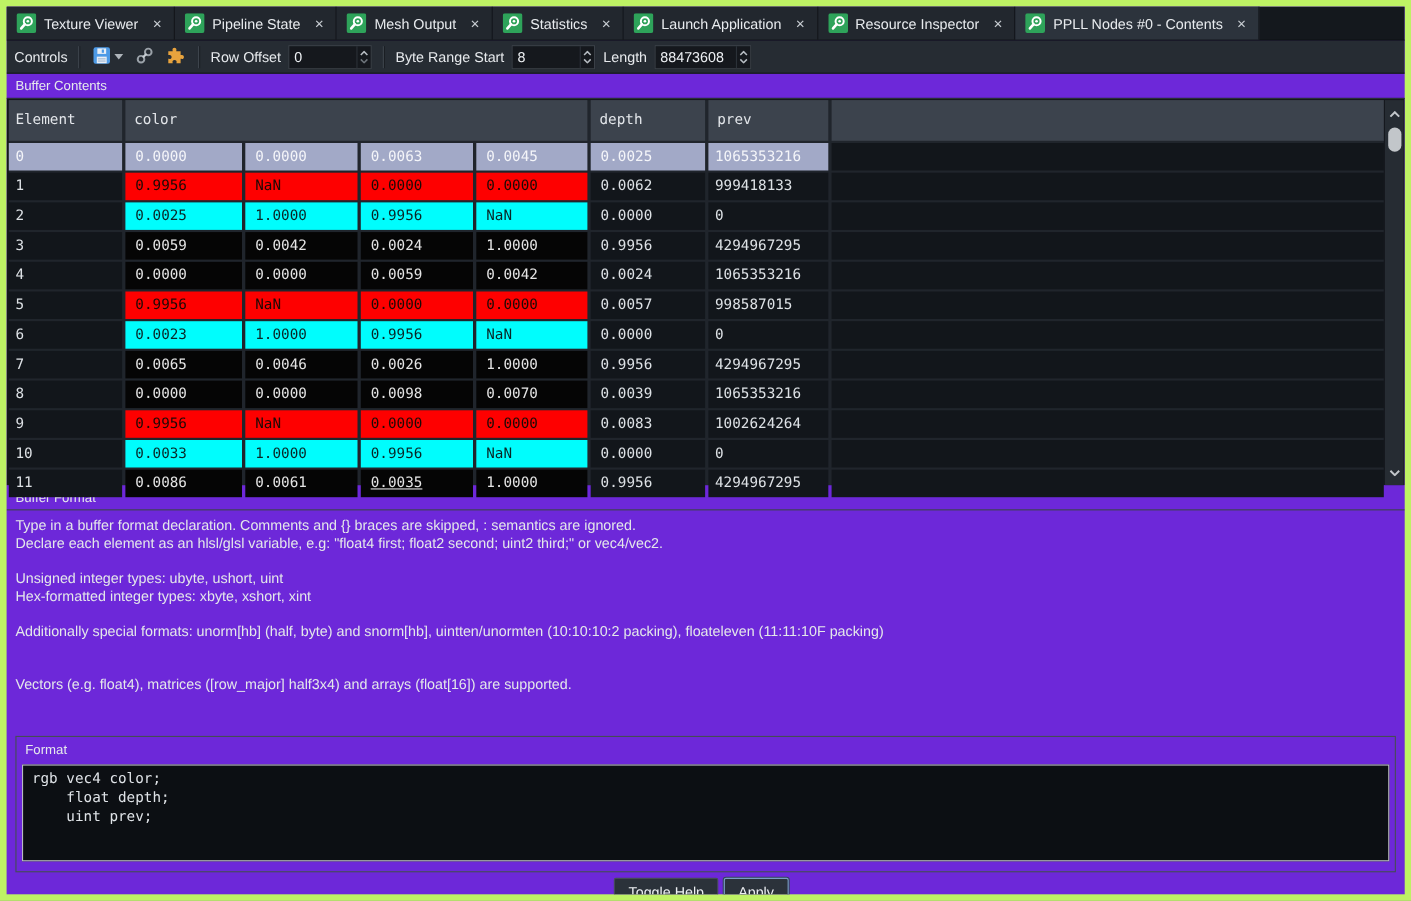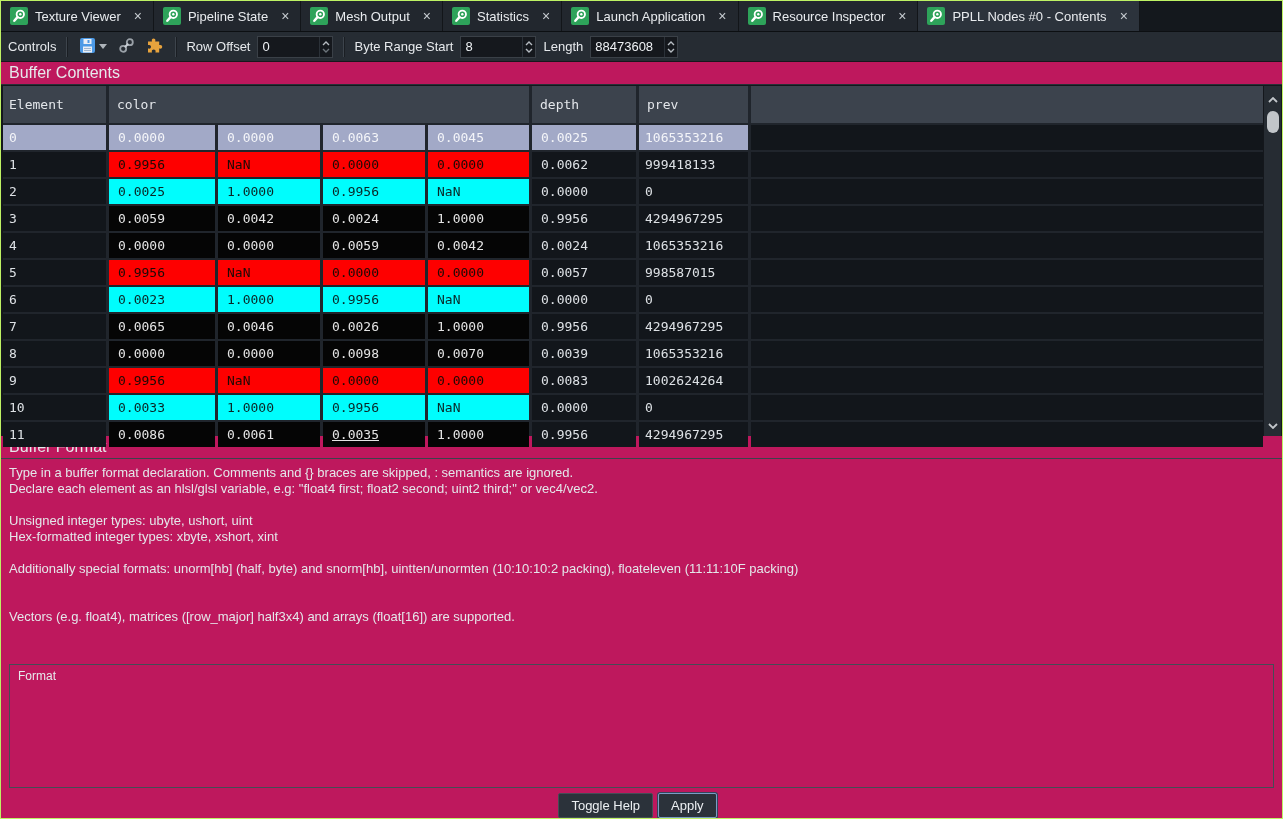--- a/index.html
+++ b/index.html
@@ -1,39 +1,39 @@
 <!DOCTYPE html>
 <html><head>
 <meta charset="utf-8">
 <style>
   html,body{margin:0;padding:0;background:#111418;}
-  .window{position:relative;width:1283px;height:819px;background:#be185d;
+  .window{position:relative;width:1283px;height:819px;background:#6d28d9;
     font-family:"Liberation Sans",sans-serif;color:#e6e9ec;overflow:hidden;
-    border:1px solid #bef264;box-sizing:border-box;}
+    border:6px solid #bef264;box-sizing:border-box;}
   
   .tabbar{height:30px;background:#14181d;display:flex;align-items:stretch;border-bottom:1px solid #0c0f12;}
   .tab{display:flex;align-items:center;gap:7px;padding:0 9px;background:#22272e;
     border-right:1px solid #121519;font-size:13px;color:#e8ebee;cursor:default;}
   .tab.active{background:#2c333c;}
   .tabicon{display:flex;align-items:center;}
   .tabclose{color:#c7ccd1;font-size:14px;margin-left:4px;padding:0 2px;}
   
   .toolbar{height:29px;background:#262c33;border-bottom:1px solid #15181c;
     display:flex;align-items:center;padding:0 7px;gap:7px;font-size:13px;}
   .tsep{width:1px;height:20px;background:#3d444c;box-shadow:1px 0 0 #1a1e23;margin:0 3px;}
   .toolbtn{display:flex;align-items:center;padding:2px;}
   .ddcaret{width:0;height:0;border-left:4px solid transparent;border-right:4px solid transparent;
     border-top:5px solid #aeb4ba;margin-left:3px;}
   .spinbox{display:flex;align-items:stretch;background:#15181d;border:1px solid #3a4047;height:20px;}
   .spinbox input{background:transparent;border:none;outline:none;color:#eef1f4;
     font-size:13px;font-family:"Liberation Sans",sans-serif;padding:0 4px;width:100%;}
   .spin-sm{width:74px;}.spin-lg{width:86px;}
   .spin-btns{display:flex;flex-direction:column;justify-content:center;gap:2px;padding:0 2px;border-left:1px solid #2b3138;}
   
-  .panel-label{height:22px;display:flex;align-items:center;padding:0 8px;font-size:16px;color:#e6e9ec;}
+  .panel-label{height:22px;display:flex;align-items:center;padding:0 8px;font-size:12px;color:#e6e9ec;}
   .panel-label.underlined{border-bottom:1px solid #3c434b;}
   
   .table-wrap{position:relative;height:351px;background:#14171c;border-top:1px solid #2a3037;}
   .grid{position:absolute;left:2px;top:1px;right:19px;bottom:0;background:#20252c;}
   .trow{display:grid;grid-template-columns:103px 106px 102px 102px 101px 104px 109px 1fr;
     column-gap:3px;height:25px;margin-bottom:2px;
     font-family:"DejaVu Sans Mono","Liberation Mono",monospace;font-size:13px;}
   .trow.header{height:37px;}
   .hcell{background:#3c434d;color:#e3e6ea;display:flex;align-items:center;padding:0 8px;}
   .cell{display:flex;align-items:center;padding:0 9px;background:#12161b;color:#dde1e5;white-space:nowrap;overflow:hidden;}
@@ -385,20 +385,23 @@
       <div class="help-line">Hex-formatted integer types: xbyte, xshort, xint</div>
       <div class="help-line"></div>
       <div class="help-line">Additionally special formats: unorm[hb] (half, byte) and snorm[hb], uintten/unormten (10:10:10:2 packing), floateleven (11:11:10F packing)</div>
       <div class="help-line"></div>
       <div class="help-line"></div>
       <div class="help-line">Vectors (e.g. float4), matrices ([row_major] half3x4) and arrays (float[16]) are supported.</div>
     </div>
 
   <div class="format-group">
     <div class="format-title">Format</div>
+    <textarea class="format-input" spellcheck="false" style="">rgb vec4 color;
+    float depth;
+    uint prev;</textarea>
   </div>
 
   <div class="btn-row">
     <button class="btn">Toggle Help</button>
     <button class="btn apply">Apply</button>
   </div>
 
 </div>
 
 </body></html>

